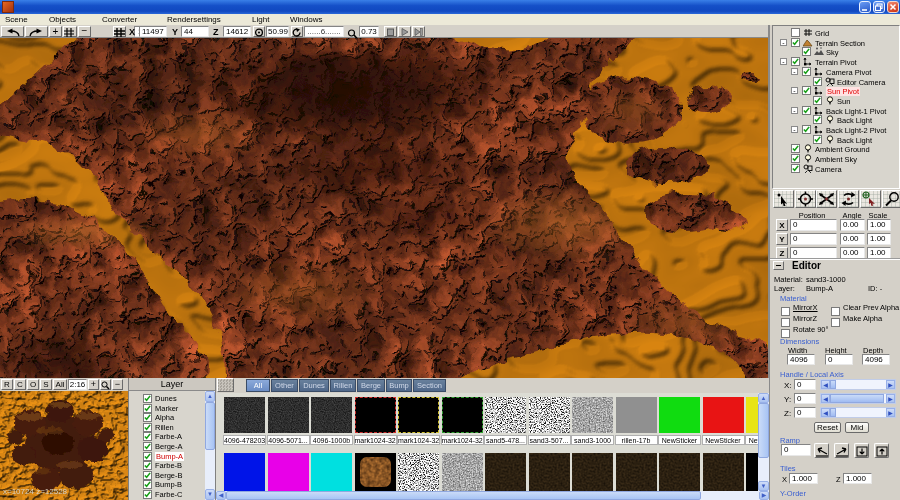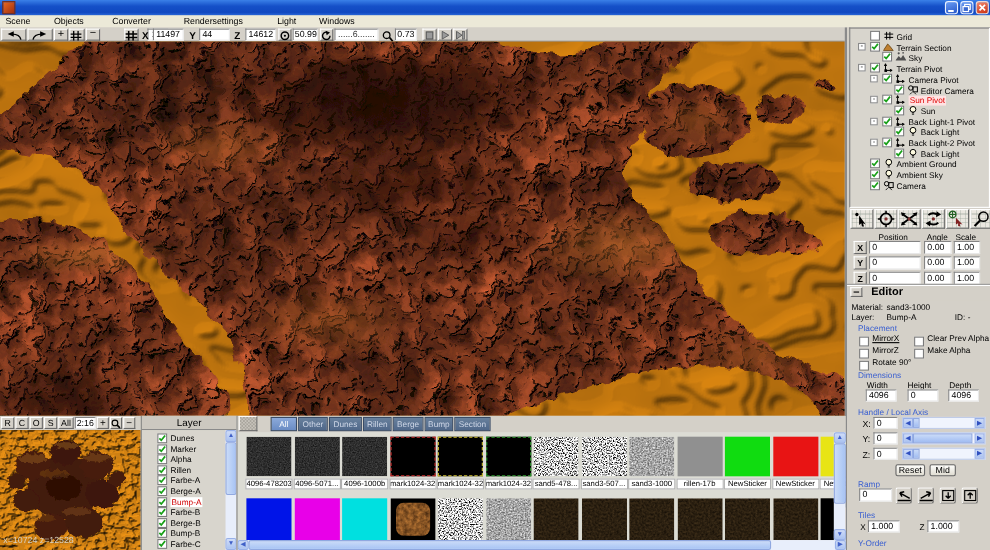--- a/index.html
+++ b/index.html
@@ -470,21 +470,21 @@
     <div class="abs raised" style="left:3px;top:2px;width:11px;height:9px;">
         <div style="width:5px;height:1px;background:#000;margin:3px auto;"></div>
       </div>
     <span class="abs" style="left:22px;top:1px;font-size:10px;font-weight:bold;">Editor</span>
   </div>
   <div class="abs t8" style="left:4px;top:250px;">Material:</div>
   <div class="abs t8" style="left:36px;top:250px;">sand3-1000</div>
   <div class="abs t8" style="left:4px;top:259px;">Layer:</div>
   <div class="abs t8" style="left:36px;top:259px;">Bump-A</div>
   <div class="abs t8" style="left:98px;top:259px;">ID: -</div>
-  <div class="abs blab" style="left:10px;top:269px;">Placement</div>
+  <div class="abs blab" style="left:10px;top:269px;">Material</div>
   <div class="abs" style="left:11px;top:277px;"><span class="cb"></span></div>
     <div class="abs t8" style="left:23px;top:278px;text-decoration:underline;">MirrorX</div>
   <div class="abs" style="left:61px;top:277px;"><span class="cb"></span></div>
     <div class="abs t8" style="left:73px;top:278px;font-size:7.5px;">Clear Prev Alpha</div>
   <div class="abs" style="left:11px;top:288px;"><span class="cb"></span></div>
     <div class="abs t8" style="left:23px;top:289px;">MirrorZ</div>
   <div class="abs" style="left:61px;top:288px;"><span class="cb"></span></div>
     <div class="abs t8" style="left:73px;top:289px;">Make Alpha</div>
   <div class="abs" style="left:11px;top:299px;"><span class="cb"></span></div>
     <div class="abs t8" style="left:23px;top:300px;">Rotate 90°</div>

